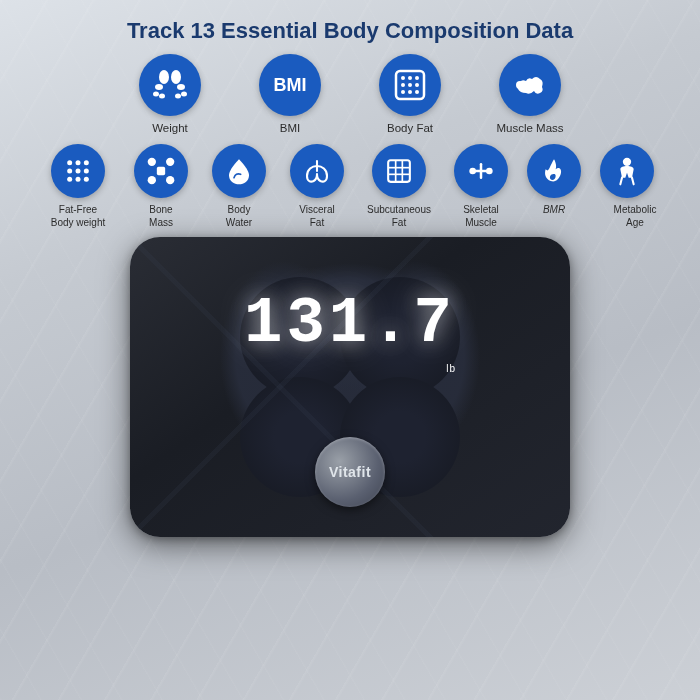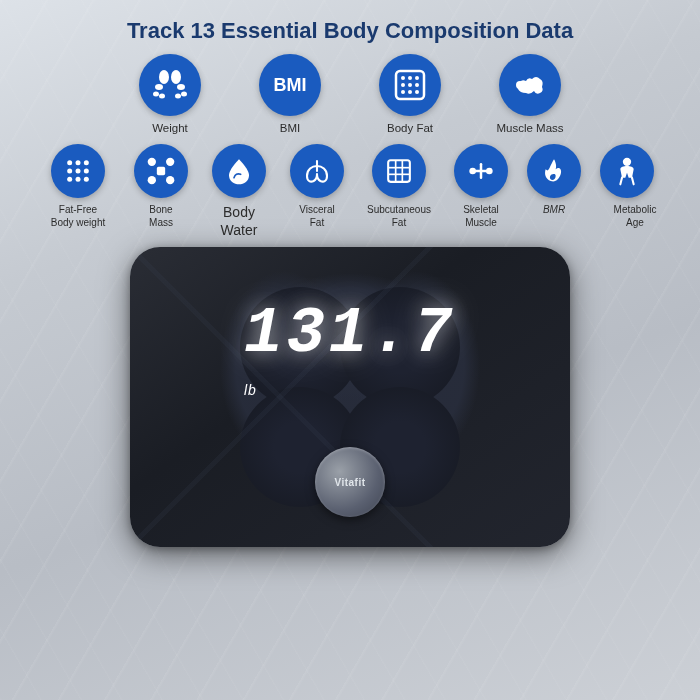--- a/index.html
+++ b/index.html
@@ -150,39 +150,38 @@
     .leaf.top-right { top: 20px; right: 20px; }
     .leaf.bot-left { bottom: 20px; left: 20px; }
     .leaf.bot-right { bottom: 20px; right: 20px; }
 
     
     .scale-display {
       position: absolute;
       top: 55px;
       left: 50%;
       transform: translateX(-50%);
-      text-align: left;
+      text-align: right;
       z-index: 10;
-      font-style: italic;
     }
 
     .scale-number {
       font-size: 64px;
       font-weight: 900;
       color: #ffffff;
       letter-spacing: 4px;
       text-shadow: 0 0 20px rgba(255,255,255,0.6), 0 0 40px rgba(255,255,255,0.3);
       font-family: 'Courier New', monospace;
       line-height: 1;
     }
 
     .scale-unit {
-      font-size: 14px;
+      font-size: 10px;
       color: #ffffff;
-      margin-top: 16px;
+      margin-top: 7px;
       letter-spacing: 1px;
     }
 
     
     .center-button {
       position: absolute;
       bottom: 30px;
       left: 50%;
       transform: translateX(-50%);
       width: 70px;
@@ -190,21 +189,21 @@
       border-radius: 50%;
       background: radial-gradient(circle at 35% 35%, #9aa0a8, #5a6070 60%, #3d4250);
       box-shadow: 0 3px 10px rgba(0,0,0,0.5), inset 0 1px 3px rgba(255,255,255,0.3);
       display: flex;
       align-items: center;
       justify-content: center;
       z-index: 10;
     }
 
     .center-button-text {
-      font-size: 10px;
+      font-size: 14px;
       color: #e0e5ea;
       font-weight: 600;
       letter-spacing: 0.5px;
     }
 
     
     .scale-lines {
       position: absolute;
       inset: 0;
       background:
@@ -309,21 +308,21 @@
         <span class="icon-label" style="font-size:10px;">Bone<br>Mass</span>
       </div>
 
       <div class="icon-item" style="width:72px;">
         <div class="icon-circle" style="width:54px;height:54px;">
           <svg viewBox="0 0 36 36" style="width:30px;height:30px;">
             <path d="M18 4 C18 4, 6 16, 6 23 C6 30, 12 34, 18 34 C24 34, 30 30, 30 23 C30 16, 18 4, 18 4Z" fill="white"></path>
             <path d="M12 26 Q14 20, 20 22" stroke="#1a5bbf" stroke-width="2" fill="none" stroke-linecap="round"></path>
           </svg>
         </div>
-        <span class="icon-label" style="font-size:14px;">Body<br>Water</span>
+        <span class="icon-label" style="font-size:10px;">Body<br>Water</span>
       </div>
 
       <div class="icon-item" style="width:72px;">
         <div class="icon-circle" style="width:54px;height:54px;">
           <svg viewBox="0 0 36 36" style="width:30px;height:30px;">
             <path d="M18 6 L18 18" stroke="white" stroke-width="2.5" stroke-linecap="round"></path>
             <path d="M18 12 C12 12, 6 16, 6 24 C6 30, 10 32, 14 30 C16 29, 18 26, 18 22" stroke="white" stroke-width="2.5" fill="none" stroke-linecap="round"></path>
             <path d="M18 12 C24 12, 30 16, 30 24 C30 30, 26 32, 22 30 C20 29, 18 26, 18 22" stroke="white" stroke-width="2.5" fill="none" stroke-linecap="round"></path>
           </svg>
         </div>

